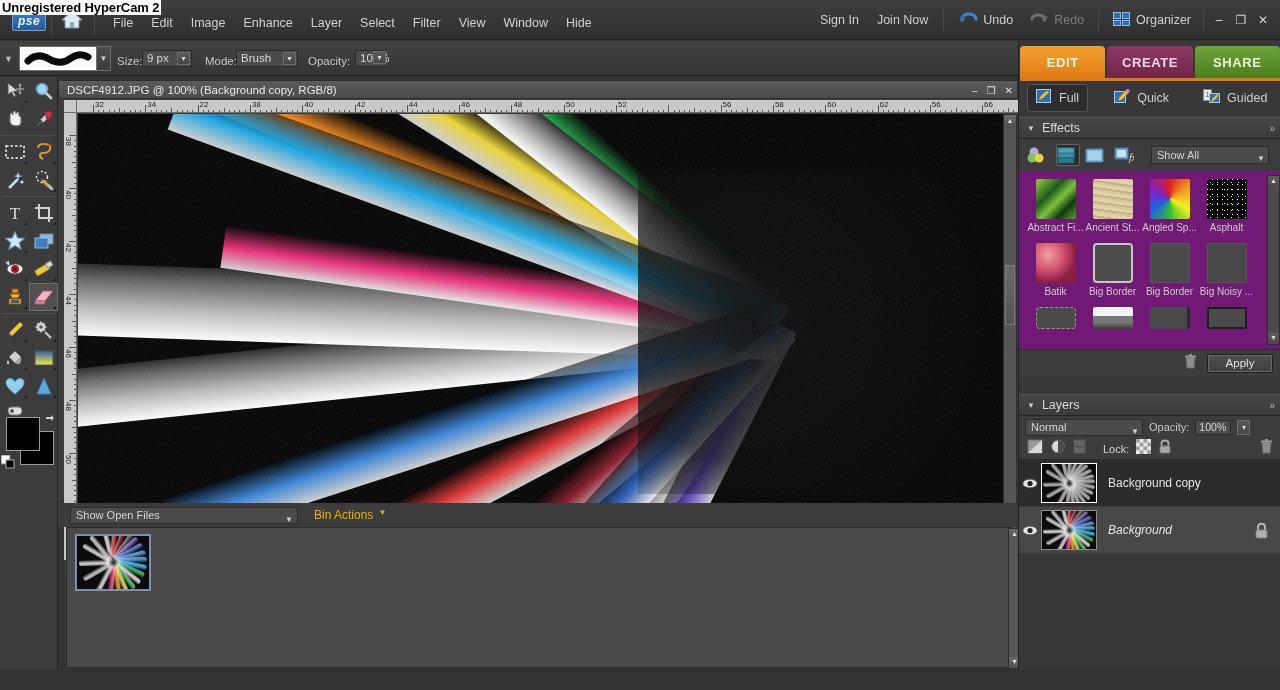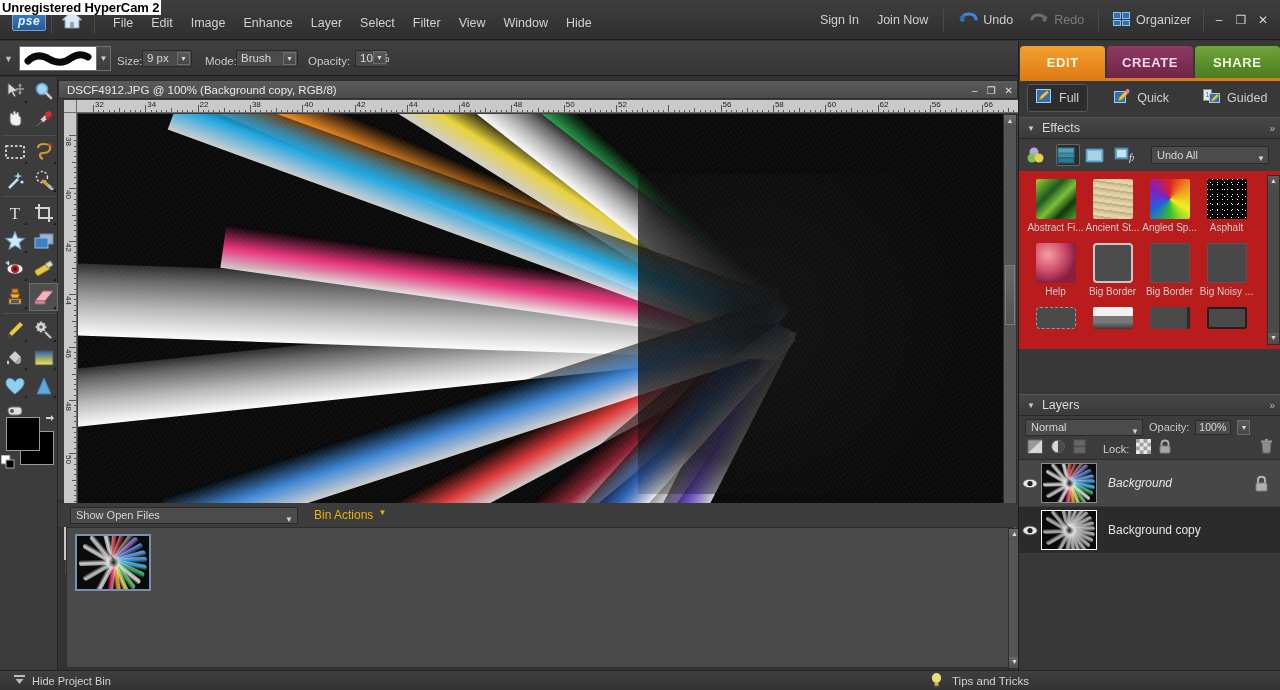--- a/index.html
+++ b/index.html
@@ -110,21 +110,21 @@
 
   .fx-toolbar { height: 32px; display: flex; align-items: center; padding: 0 8px; gap: 5px; background: #3c3c3c; }
   .fx-icon { width: 24px; height: 22px; border-radius: 2px; display: flex; align-items: center; justify-content: flex-start; }
   .fx-icon.sel { background: #2c2c2c; border: 1px solid #666; }
   .fx-select {
     margin-left: 8px; width: 118px; height: 18px; background: #4b4b4b; border: 1px solid #2a2a2a;
     color: #d5d5d5; font-size: 11px; line-height: 16px; padding-left: 5px; position: relative;
   }
   .fx-select .caret { position: absolute; right: 3px; top: 4px; color: #d5d5d5; font-size: 8px; }
 
-  .fx-grid { position: relative; padding: 8px 12px 0 8px; background: #b91c1c; height: 178px; overflow: hidden; }
+  .fx-grid { position: relative; padding: 8px 12px 0 8px; background: #701a75; height: 178px; overflow: hidden; }
   .fx-row { display: flex; gap: 0px; }
   .fx-cell { width: 57px; text-align: center; }
   .fx-thumb { width: 40px; height: 40px; margin: 0 auto 3px; border-radius: 2px; }
   .fx-name { font-size: 10px; color: #cccccc; white-space: nowrap; overflow: hidden; }
   .fx-scroll { position: absolute; right: 1px; top: 4px; width: 13px; bottom: 4px; background: #4a4a4a; border: 1px solid #2d2d2d; }
   .fx-scroll .ar { position: absolute; left: 0; width: 11px; height: 11px; background: linear-gradient(#5d5d5d,#4a4a4a); color: #ddd; font-size: 7px; text-align: center; line-height: 10px; }
   .fx-footer { height: 28px; background: #3c3c3c; display: flex; align-items: center; justify-content: flex-end; gap: 10px; padding-right: 8px; border-top: 1px solid #2c2c2c; }
   .apply-btn {
     width: 66px; height: 19px; background: linear-gradient(#4e4e4e,#404040);
     border: 1px solid #1f1f1f; box-shadow: inset 0 0 0 1px #6a6a6a;
@@ -998,21 +998,21 @@
             </svg>
         </div>
         <div class="fx-icon">
           <svg width="20" height="17" viewBox="0 0 20 17">
               <rect x="1" y="1" width="13" height="11" fill="#6fa8cc" stroke="#3f7da2"></rect>
               <rect x="3" y="3" width="9" height="7" fill="#c8e2f2"></rect>
               <text x="15" y="14" font-size="10" font-style="italic" fill="#e8e8e8" font-family="Liberation Serif, serif">fx</text>
             </svg>
         </div>
         <div class="fx-select">
-          <span>Undo All</span>
+          <span>Show All</span>
           <span class="caret">▼</span>
         </div>
       </div>
 
       <div class="fx-grid">
         <div class="fx-row">
           <div class="fx-cell">
             <div class="fx-thumb" style="background:linear-gradient(135deg,#9ccf3a,#1d5a1d 35%,#7ec03a 55%,#0f3a0f 75%,#5aa02a);"></div>
             <div class="fx-name">Abstract Fi...</div>
           </div>
@@ -1026,21 +1026,21 @@
           </div>
           <div class="fx-cell">
             <div class="fx-thumb" style="background:#000; background-image:radial-gradient(#fff 18%,transparent 19%),radial-gradient(#fff 14%,transparent 15%); background-size:7px 7px,5px 5px; background-position:0 0,3px 3px;"></div>
             <div class="fx-name">Asphalt</div>
           </div>
         </div>
 
         <div class="fx-row" style="margin-top:10px;">
           <div class="fx-cell">
             <div class="fx-thumb" style="background:radial-gradient(circle at 30% 30%,#f2a0a0,#d05070 40%,#8a2040 70%),linear-gradient(45deg,#e8804a,#c03060);"></div>
-            <div class="fx-name">Help</div>
+            <div class="fx-name">Batik</div>
           </div>
           <div class="fx-cell">
             <div class="fx-thumb" style="background:#4c4c4c; border:2px solid #c6c6c6; border-radius:4px;"></div>
             <div class="fx-name">Big Border</div>
           </div>
           <div class="fx-cell">
             <div class="fx-thumb" style="background:#4a4a4a; box-shadow:inset 0 0 0 1px #565656;"></div>
             <div class="fx-name">Big Border</div>
           </div>
           <div class="fx-cell">
@@ -1063,20 +1063,30 @@
             <div class="fx-thumb" style="height:22px; background:#4a4a4a; border:2px solid #1f1f1f;"></div>
           </div>
         </div>
 
         <div class="fx-scroll">
           <div class="ar" style="top:0;">▲</div>
           <div class="ar" style="bottom:0;">▼</div>
         </div>
       </div>
 
+      <div class="fx-footer">
+        <span>
+          <svg width="13" height="15" viewBox="0 0 13 15">
+              <path d="M2 3 L11 3 L10 14 L3 14 Z" fill="#8d8d8d" stroke="#6a6a6a"></path>
+              <rect x="1" y="1.5" width="11" height="1.8" fill="#9a9a9a"></rect>
+              <rect x="5" y="0" width="3" height="1.8" fill="#9a9a9a"></rect>
+            </svg>
+        </span>
+        <div class="apply-btn">Apply</div>
+      </div>
     </div>
 
     <div class="panel" style="top:353px;">
       <div class="panel-head">
         <span class="tri">▼</span>
         <span>Layers</span>
         <span class="chev">»</span>
       </div>
 
       <div class="lay-blend">
@@ -1133,20 +1143,74 @@
         <span style="margin-left:auto;">
           <svg width="13" height="15" viewBox="0 0 13 15">
               <path d="M2 3 L11 3 L10 14 L3 14 Z" fill="#8d8d8d" stroke="#6a6a6a"></path>
               <rect x="1" y="1.5" width="11" height="1.8" fill="#9a9a9a"></rect>
               <rect x="5" y="0" width="3" height="1.8" fill="#9a9a9a"></rect>
             </svg>
         </span>
       </div>
 
       <div class="lay-list">
+        <div class="lay-row sel">
+          <div class="eye">
+            <svg width="16" height="11" viewBox="0 0 16 11">
+                <ellipse cx="8" cy="5.5" rx="7.2" ry="4.4" fill="#e6e6e6" stroke="#555"></ellipse>
+                <circle cx="8" cy="5.5" r="2.6" fill="#222"></circle>
+              </svg>
+          </div>
+          <div class="lay-thumb">
+            <div id="layThumb1" style="width: 100%; height: 100%; position: relative; overflow: hidden; background: rgb(11, 11, 11);">
+                <div class="pencil" style="left: 27px; top: 16.5px; width: 26px; height: 5px; transform: rotate(-104deg); background: linear-gradient(rgba(255, 255, 255, 0.55), rgb(168, 168, 168) 45%, rgba(0, 0, 0, 0.45)); border-radius: 2.5px;"></div>
+                <div class="pencil" style="left: 27px; top: 16.5px; width: 8px; height: 5px; transform: rotate(-104deg); background: linear-gradient(to right, rgb(240, 240, 240), rgba(0, 0, 0, 0)); clip-path: polygon(0px 50%, 100% 0px, 100% 100%);"></div>
+                <div class="pencil" style="left: 27px; top: 16.5px; width: 26px; height: 5px; transform: rotate(-86deg); background: linear-gradient(rgba(255, 255, 255, 0.55), rgb(168, 168, 168) 45%, rgba(0, 0, 0, 0.45)); border-radius: 2.5px;"></div>
+                <div class="pencil" style="left: 27px; top: 16.5px; width: 8px; height: 5px; transform: rotate(-86deg); background: linear-gradient(to right, rgb(240, 240, 240), rgba(0, 0, 0, 0)); clip-path: polygon(0px 50%, 100% 0px, 100% 100%);"></div>
+                <div class="pencil" style="left: 27px; top: 16.5px; width: 26px; height: 5px; transform: rotate(-70deg); background: linear-gradient(rgba(255, 255, 255, 0.55), rgb(168, 168, 168) 45%, rgba(0, 0, 0, 0.45)); border-radius: 2.5px;"></div>
+                <div class="pencil" style="left: 27px; top: 16.5px; width: 8px; height: 5px; transform: rotate(-70deg); background: linear-gradient(to right, rgb(240, 240, 240), rgba(0, 0, 0, 0)); clip-path: polygon(0px 50%, 100% 0px, 100% 100%);"></div>
+                <div class="pencil" style="left: 27px; top: 16.5px; width: 26px; height: 5px; transform: rotate(-55deg); background: linear-gradient(rgba(255, 255, 255, 0.55), rgb(168, 168, 168) 45%, rgba(0, 0, 0, 0.45)); border-radius: 2.5px;"></div>
+                <div class="pencil" style="left: 27px; top: 16.5px; width: 8px; height: 5px; transform: rotate(-55deg); background: linear-gradient(to right, rgb(240, 240, 240), rgba(0, 0, 0, 0)); clip-path: polygon(0px 50%, 100% 0px, 100% 100%);"></div>
+                <div class="pencil" style="left: 27px; top: 16.5px; width: 26px; height: 5px; transform: rotate(-44deg); background: linear-gradient(rgba(255, 255, 255, 0.55), rgb(168, 168, 168) 45%, rgba(0, 0, 0, 0.45)); border-radius: 2.5px;"></div>
+                <div class="pencil" style="left: 27px; top: 16.5px; width: 8px; height: 5px; transform: rotate(-44deg); background: linear-gradient(to right, rgb(240, 240, 240), rgba(0, 0, 0, 0)); clip-path: polygon(0px 50%, 100% 0px, 100% 100%);"></div>
+                <div class="pencil" style="left: 27px; top: 16.5px; width: 26px; height: 5px; transform: rotate(-30deg); background: linear-gradient(rgba(255, 255, 255, 0.55), rgb(168, 168, 168) 45%, rgba(0, 0, 0, 0.45)); border-radius: 2.5px;"></div>
+                <div class="pencil" style="left: 27px; top: 16.5px; width: 8px; height: 5px; transform: rotate(-30deg); background: linear-gradient(to right, rgb(240, 240, 240), rgba(0, 0, 0, 0)); clip-path: polygon(0px 50%, 100% 0px, 100% 100%);"></div>
+                <div class="pencil" style="left: 27px; top: 16.5px; width: 26px; height: 5px; transform: rotate(-16deg); background: linear-gradient(rgba(255, 255, 255, 0.55), rgb(168, 168, 168) 45%, rgba(0, 0, 0, 0.45)); border-radius: 2.5px;"></div>
+                <div class="pencil" style="left: 27px; top: 16.5px; width: 8px; height: 5px; transform: rotate(-16deg); background: linear-gradient(to right, rgb(240, 240, 240), rgba(0, 0, 0, 0)); clip-path: polygon(0px 50%, 100% 0px, 100% 100%);"></div>
+                <div class="pencil" style="left: 27px; top: 16.5px; width: 26px; height: 5px; transform: rotate(-4deg); background: linear-gradient(rgba(255, 255, 255, 0.55), rgb(168, 168, 168) 45%, rgba(0, 0, 0, 0.45)); border-radius: 2.5px;"></div>
+                <div class="pencil" style="left: 27px; top: 16.5px; width: 8px; height: 5px; transform: rotate(-4deg); background: linear-gradient(to right, rgb(240, 240, 240), rgba(0, 0, 0, 0)); clip-path: polygon(0px 50%, 100% 0px, 100% 100%);"></div>
+                <div class="pencil" style="left: 27px; top: 16.5px; width: 26px; height: 5px; transform: rotate(10deg); background: linear-gradient(rgba(255, 255, 255, 0.55), rgb(168, 168, 168) 45%, rgba(0, 0, 0, 0.45)); border-radius: 2.5px;"></div>
+                <div class="pencil" style="left: 27px; top: 16.5px; width: 8px; height: 5px; transform: rotate(10deg); background: linear-gradient(to right, rgb(240, 240, 240), rgba(0, 0, 0, 0)); clip-path: polygon(0px 50%, 100% 0px, 100% 100%);"></div>
+                <div class="pencil" style="left: 27px; top: 16.5px; width: 26px; height: 5px; transform: rotate(24deg); background: linear-gradient(rgba(255, 255, 255, 0.55), rgb(168, 168, 168) 45%, rgba(0, 0, 0, 0.45)); border-radius: 2.5px;"></div>
+                <div class="pencil" style="left: 27px; top: 16.5px; width: 8px; height: 5px; transform: rotate(24deg); background: linear-gradient(to right, rgb(240, 240, 240), rgba(0, 0, 0, 0)); clip-path: polygon(0px 50%, 100% 0px, 100% 100%);"></div>
+                <div class="pencil" style="left: 27px; top: 16.5px; width: 26px; height: 5px; transform: rotate(38deg); background: linear-gradient(rgba(255, 255, 255, 0.55), rgb(168, 168, 168) 45%, rgba(0, 0, 0, 0.45)); border-radius: 2.5px;"></div>
+                <div class="pencil" style="left: 27px; top: 16.5px; width: 8px; height: 5px; transform: rotate(38deg); background: linear-gradient(to right, rgb(240, 240, 240), rgba(0, 0, 0, 0)); clip-path: polygon(0px 50%, 100% 0px, 100% 100%);"></div>
+                <div class="pencil" style="left: 27px; top: 16.5px; width: 26px; height: 5px; transform: rotate(52deg); background: linear-gradient(rgba(255, 255, 255, 0.55), rgb(168, 168, 168) 45%, rgba(0, 0, 0, 0.45)); border-radius: 2.5px;"></div>
+                <div class="pencil" style="left: 27px; top: 16.5px; width: 8px; height: 5px; transform: rotate(52deg); background: linear-gradient(to right, rgb(240, 240, 240), rgba(0, 0, 0, 0)); clip-path: polygon(0px 50%, 100% 0px, 100% 100%);"></div>
+                <div class="pencil" style="left: 27px; top: 16.5px; width: 26px; height: 5px; transform: rotate(66deg); background: linear-gradient(rgba(255, 255, 255, 0.55), rgb(168, 168, 168) 45%, rgba(0, 0, 0, 0.45)); border-radius: 2.5px;"></div>
+                <div class="pencil" style="left: 27px; top: 16.5px; width: 8px; height: 5px; transform: rotate(66deg); background: linear-gradient(to right, rgb(240, 240, 240), rgba(0, 0, 0, 0)); clip-path: polygon(0px 50%, 100% 0px, 100% 100%);"></div>
+                <div class="pencil" style="left: 27px; top: 16.5px; width: 26px; height: 5px; transform: rotate(80deg); background: linear-gradient(rgba(255, 255, 255, 0.55), rgb(168, 168, 168) 45%, rgba(0, 0, 0, 0.45)); border-radius: 2.5px;"></div>
+                <div class="pencil" style="left: 27px; top: 16.5px; width: 8px; height: 5px; transform: rotate(80deg); background: linear-gradient(to right, rgb(240, 240, 240), rgba(0, 0, 0, 0)); clip-path: polygon(0px 50%, 100% 0px, 100% 100%);"></div>
+                <div class="pencil" style="left: 27px; top: 16.5px; width: 26px; height: 5px; transform: rotate(96deg); background: linear-gradient(rgba(255, 255, 255, 0.55), rgb(168, 168, 168) 45%, rgba(0, 0, 0, 0.45)); border-radius: 2.5px;"></div>
+                <div class="pencil" style="left: 27px; top: 16.5px; width: 8px; height: 5px; transform: rotate(96deg); background: linear-gradient(to right, rgb(240, 240, 240), rgba(0, 0, 0, 0)); clip-path: polygon(0px 50%, 100% 0px, 100% 100%);"></div>
+                <div class="pencil" style="left: 27px; top: 16.5px; width: 26px; height: 5px; transform: rotate(118deg); background: linear-gradient(rgba(255, 255, 255, 0.55), rgb(168, 168, 168) 45%, rgba(0, 0, 0, 0.45)); border-radius: 2.5px;"></div>
+                <div class="pencil" style="left: 27px; top: 16.5px; width: 8px; height: 5px; transform: rotate(118deg); background: linear-gradient(to right, rgb(240, 240, 240), rgba(0, 0, 0, 0)); clip-path: polygon(0px 50%, 100% 0px, 100% 100%);"></div>
+                <div class="pencil" style="left: 27px; top: 16.5px; width: 26px; height: 5px; transform: rotate(150deg); background: linear-gradient(rgba(255, 255, 255, 0.55), rgb(168, 168, 168) 45%, rgba(0, 0, 0, 0.45)); border-radius: 2.5px;"></div>
+                <div class="pencil" style="left: 27px; top: 16.5px; width: 8px; height: 5px; transform: rotate(150deg); background: linear-gradient(to right, rgb(240, 240, 240), rgba(0, 0, 0, 0)); clip-path: polygon(0px 50%, 100% 0px, 100% 100%);"></div>
+                <div class="pencil" style="left: 27px; top: 16.5px; width: 26px; height: 5px; transform: rotate(178deg); background: linear-gradient(rgba(255, 255, 255, 0.55), rgb(168, 168, 168) 45%, rgba(0, 0, 0, 0.45)); border-radius: 2.5px;"></div>
+                <div class="pencil" style="left: 27px; top: 16.5px; width: 8px; height: 5px; transform: rotate(178deg); background: linear-gradient(to right, rgb(240, 240, 240), rgba(0, 0, 0, 0)); clip-path: polygon(0px 50%, 100% 0px, 100% 100%);"></div>
+                <div class="pencil" style="left: 27px; top: 16.5px; width: 26px; height: 5px; transform: rotate(-150deg); background: linear-gradient(rgba(255, 255, 255, 0.55), rgb(168, 168, 168) 45%, rgba(0, 0, 0, 0.45)); border-radius: 2.5px;"></div>
+                <div class="pencil" style="left: 27px; top: 16.5px; width: 8px; height: 5px; transform: rotate(-150deg); background: linear-gradient(to right, rgb(240, 240, 240), rgba(0, 0, 0, 0)); clip-path: polygon(0px 50%, 100% 0px, 100% 100%);"></div>
+                <div class="pencil" style="left: 27px; top: 16.5px; width: 26px; height: 5px; transform: rotate(-130deg); background: linear-gradient(rgba(255, 255, 255, 0.55), rgb(168, 168, 168) 45%, rgba(0, 0, 0, 0.45)); border-radius: 2.5px;"></div>
+                <div class="pencil" style="left: 27px; top: 16.5px; width: 8px; height: 5px; transform: rotate(-130deg); background: linear-gradient(to right, rgb(240, 240, 240), rgba(0, 0, 0, 0)); clip-path: polygon(0px 50%, 100% 0px, 100% 100%);"></div>
+                <div style="position: absolute; left: 22.5px; top: 14.5px; width: 9px; height: 9px; border-radius: 50%; background: radial-gradient(circle, rgba(20, 20, 20, 0.95), rgba(10, 10, 10, 0) 70%);"></div>
+              </div>
+          </div>
+          <div class="lay-name">Background copy</div>
+        </div>
         <div class="lay-row">
           <div class="eye">
             <svg width="16" height="11" viewBox="0 0 16 11">
                 <ellipse cx="8" cy="5.5" rx="7.2" ry="4.4" fill="#e6e6e6" stroke="#555"></ellipse>
                 <circle cx="8" cy="5.5" r="2.6" fill="#222"></circle>
               </svg>
           </div>
           <div class="lay-thumb">
             <div id="layThumb2" style="width: 100%; height: 100%; position: relative; overflow: hidden; background: rgb(11, 11, 11);">
                 <div class="pencil" style="left: 27px; top: 16.5px; width: 26px; height: 5px; transform: rotate(-104deg); background: linear-gradient(rgba(255, 255, 255, 0.55), rgb(216, 216, 216) 45%, rgba(0, 0, 0, 0.45)); border-radius: 2.5px;"></div>
@@ -1193,93 +1257,18 @@
               </div>
           </div>
           <div class="lay-name italic">Background</div>
           <span class="lock-ico">
             <svg width="15" height="17" viewBox="0 0 15 17">
                 <path d="M4 8 L4 5 Q4 1.8 7.5 1.8 Q11 1.8 11 5 L11 8" stroke="#b5b5b5" stroke-width="2" fill="none"></path>
                 <rect x="2" y="8" width="11" height="8" rx="1.2" fill="#b0b0b0" stroke="#7f7f7f"></rect>
               </svg>
           </span>
         </div>
-        <div class="lay-row sel">
-          <div class="eye">
-            <svg width="16" height="11" viewBox="0 0 16 11">
-                <ellipse cx="8" cy="5.5" rx="7.2" ry="4.4" fill="#e6e6e6" stroke="#555"></ellipse>
-                <circle cx="8" cy="5.5" r="2.6" fill="#222"></circle>
-              </svg>
-          </div>
-          <div class="lay-thumb">
-            <div id="layThumb1" style="width: 100%; height: 100%; position: relative; overflow: hidden; background: rgb(11, 11, 11);">
-                <div class="pencil" style="left: 27px; top: 16.5px; width: 26px; height: 5px; transform: rotate(-104deg); background: linear-gradient(rgba(255, 255, 255, 0.55), rgb(168, 168, 168) 45%, rgba(0, 0, 0, 0.45)); border-radius: 2.5px;"></div>
-                <div class="pencil" style="left: 27px; top: 16.5px; width: 8px; height: 5px; transform: rotate(-104deg); background: linear-gradient(to right, rgb(240, 240, 240), rgba(0, 0, 0, 0)); clip-path: polygon(0px 50%, 100% 0px, 100% 100%);"></div>
-                <div class="pencil" style="left: 27px; top: 16.5px; width: 26px; height: 5px; transform: rotate(-86deg); background: linear-gradient(rgba(255, 255, 255, 0.55), rgb(168, 168, 168) 45%, rgba(0, 0, 0, 0.45)); border-radius: 2.5px;"></div>
-                <div class="pencil" style="left: 27px; top: 16.5px; width: 8px; height: 5px; transform: rotate(-86deg); background: linear-gradient(to right, rgb(240, 240, 240), rgba(0, 0, 0, 0)); clip-path: polygon(0px 50%, 100% 0px, 100% 100%);"></div>
-                <div class="pencil" style="left: 27px; top: 16.5px; width: 26px; height: 5px; transform: rotate(-70deg); background: linear-gradient(rgba(255, 255, 255, 0.55), rgb(168, 168, 168) 45%, rgba(0, 0, 0, 0.45)); border-radius: 2.5px;"></div>
-                <div class="pencil" style="left: 27px; top: 16.5px; width: 8px; height: 5px; transform: rotate(-70deg); background: linear-gradient(to right, rgb(240, 240, 240), rgba(0, 0, 0, 0)); clip-path: polygon(0px 50%, 100% 0px, 100% 100%);"></div>
-                <div class="pencil" style="left: 27px; top: 16.5px; width: 26px; height: 5px; transform: rotate(-55deg); background: linear-gradient(rgba(255, 255, 255, 0.55), rgb(168, 168, 168) 45%, rgba(0, 0, 0, 0.45)); border-radius: 2.5px;"></div>
-                <div class="pencil" style="left: 27px; top: 16.5px; width: 8px; height: 5px; transform: rotate(-55deg); background: linear-gradient(to right, rgb(240, 240, 240), rgba(0, 0, 0, 0)); clip-path: polygon(0px 50%, 100% 0px, 100% 100%);"></div>
-                <div class="pencil" style="left: 27px; top: 16.5px; width: 26px; height: 5px; transform: rotate(-44deg); background: linear-gradient(rgba(255, 255, 255, 0.55), rgb(168, 168, 168) 45%, rgba(0, 0, 0, 0.45)); border-radius: 2.5px;"></div>
-                <div class="pencil" style="left: 27px; top: 16.5px; width: 8px; height: 5px; transform: rotate(-44deg); background: linear-gradient(to right, rgb(240, 240, 240), rgba(0, 0, 0, 0)); clip-path: polygon(0px 50%, 100% 0px, 100% 100%);"></div>
-                <div class="pencil" style="left: 27px; top: 16.5px; width: 26px; height: 5px; transform: rotate(-30deg); background: linear-gradient(rgba(255, 255, 255, 0.55), rgb(168, 168, 168) 45%, rgba(0, 0, 0, 0.45)); border-radius: 2.5px;"></div>
-                <div class="pencil" style="left: 27px; top: 16.5px; width: 8px; height: 5px; transform: rotate(-30deg); background: linear-gradient(to right, rgb(240, 240, 240), rgba(0, 0, 0, 0)); clip-path: polygon(0px 50%, 100% 0px, 100% 100%);"></div>
-                <div class="pencil" style="left: 27px; top: 16.5px; width: 26px; height: 5px; transform: rotate(-16deg); background: linear-gradient(rgba(255, 255, 255, 0.55), rgb(168, 168, 168) 45%, rgba(0, 0, 0, 0.45)); border-radius: 2.5px;"></div>
-                <div class="pencil" style="left: 27px; top: 16.5px; width: 8px; height: 5px; transform: rotate(-16deg); background: linear-gradient(to right, rgb(240, 240, 240), rgba(0, 0, 0, 0)); clip-path: polygon(0px 50%, 100% 0px, 100% 100%);"></div>
-                <div class="pencil" style="left: 27px; top: 16.5px; width: 26px; height: 5px; transform: rotate(-4deg); background: linear-gradient(rgba(255, 255, 255, 0.55), rgb(168, 168, 168) 45%, rgba(0, 0, 0, 0.45)); border-radius: 2.5px;"></div>
-                <div class="pencil" style="left: 27px; top: 16.5px; width: 8px; height: 5px; transform: rotate(-4deg); background: linear-gradient(to right, rgb(240, 240, 240), rgba(0, 0, 0, 0)); clip-path: polygon(0px 50%, 100% 0px, 100% 100%);"></div>
-                <div class="pencil" style="left: 27px; top: 16.5px; width: 26px; height: 5px; transform: rotate(10deg); background: linear-gradient(rgba(255, 255, 255, 0.55), rgb(168, 168, 168) 45%, rgba(0, 0, 0, 0.45)); border-radius: 2.5px;"></div>
-                <div class="pencil" style="left: 27px; top: 16.5px; width: 8px; height: 5px; transform: rotate(10deg); background: linear-gradient(to right, rgb(240, 240, 240), rgba(0, 0, 0, 0)); clip-path: polygon(0px 50%, 100% 0px, 100% 100%);"></div>
-                <div class="pencil" style="left: 27px; top: 16.5px; width: 26px; height: 5px; transform: rotate(24deg); background: linear-gradient(rgba(255, 255, 255, 0.55), rgb(168, 168, 168) 45%, rgba(0, 0, 0, 0.45)); border-radius: 2.5px;"></div>
-                <div class="pencil" style="left: 27px; top: 16.5px; width: 8px; height: 5px; transform: rotate(24deg); background: linear-gradient(to right, rgb(240, 240, 240), rgba(0, 0, 0, 0)); clip-path: polygon(0px 50%, 100% 0px, 100% 100%);"></div>
-                <div class="pencil" style="left: 27px; top: 16.5px; width: 26px; height: 5px; transform: rotate(38deg); background: linear-gradient(rgba(255, 255, 255, 0.55), rgb(168, 168, 168) 45%, rgba(0, 0, 0, 0.45)); border-radius: 2.5px;"></div>
-                <div class="pencil" style="left: 27px; top: 16.5px; width: 8px; height: 5px; transform: rotate(38deg); background: linear-gradient(to right, rgb(240, 240, 240), rgba(0, 0, 0, 0)); clip-path: polygon(0px 50%, 100% 0px, 100% 100%);"></div>
-                <div class="pencil" style="left: 27px; top: 16.5px; width: 26px; height: 5px; transform: rotate(52deg); background: linear-gradient(rgba(255, 255, 255, 0.55), rgb(168, 168, 168) 45%, rgba(0, 0, 0, 0.45)); border-radius: 2.5px;"></div>
-                <div class="pencil" style="left: 27px; top: 16.5px; width: 8px; height: 5px; transform: rotate(52deg); background: linear-gradient(to right, rgb(240, 240, 240), rgba(0, 0, 0, 0)); clip-path: polygon(0px 50%, 100% 0px, 100% 100%);"></div>
-                <div class="pencil" style="left: 27px; top: 16.5px; width: 26px; height: 5px; transform: rotate(66deg); background: linear-gradient(rgba(255, 255, 255, 0.55), rgb(168, 168, 168) 45%, rgba(0, 0, 0, 0.45)); border-radius: 2.5px;"></div>
-                <div class="pencil" style="left: 27px; top: 16.5px; width: 8px; height: 5px; transform: rotate(66deg); background: linear-gradient(to right, rgb(240, 240, 240), rgba(0, 0, 0, 0)); clip-path: polygon(0px 50%, 100% 0px, 100% 100%);"></div>
-                <div class="pencil" style="left: 27px; top: 16.5px; width: 26px; height: 5px; transform: rotate(80deg); background: linear-gradient(rgba(255, 255, 255, 0.55), rgb(168, 168, 168) 45%, rgba(0, 0, 0, 0.45)); border-radius: 2.5px;"></div>
-                <div class="pencil" style="left: 27px; top: 16.5px; width: 8px; height: 5px; transform: rotate(80deg); background: linear-gradient(to right, rgb(240, 240, 240), rgba(0, 0, 0, 0)); clip-path: polygon(0px 50%, 100% 0px, 100% 100%);"></div>
-                <div class="pencil" style="left: 27px; top: 16.5px; width: 26px; height: 5px; transform: rotate(96deg); background: linear-gradient(rgba(255, 255, 255, 0.55), rgb(168, 168, 168) 45%, rgba(0, 0, 0, 0.45)); border-radius: 2.5px;"></div>
-                <div class="pencil" style="left: 27px; top: 16.5px; width: 8px; height: 5px; transform: rotate(96deg); background: linear-gradient(to right, rgb(240, 240, 240), rgba(0, 0, 0, 0)); clip-path: polygon(0px 50%, 100% 0px, 100% 100%);"></div>
-                <div class="pencil" style="left: 27px; top: 16.5px; width: 26px; height: 5px; transform: rotate(118deg); background: linear-gradient(rgba(255, 255, 255, 0.55), rgb(168, 168, 168) 45%, rgba(0, 0, 0, 0.45)); border-radius: 2.5px;"></div>
-                <div class="pencil" style="left: 27px; top: 16.5px; width: 8px; height: 5px; transform: rotate(118deg); background: linear-gradient(to right, rgb(240, 240, 240), rgba(0, 0, 0, 0)); clip-path: polygon(0px 50%, 100% 0px, 100% 100%);"></div>
-                <div class="pencil" style="left: 27px; top: 16.5px; width: 26px; height: 5px; transform: rotate(150deg); background: linear-gradient(rgba(255, 255, 255, 0.55), rgb(168, 168, 168) 45%, rgba(0, 0, 0, 0.45)); border-radius: 2.5px;"></div>
-                <div class="pencil" style="left: 27px; top: 16.5px; width: 8px; height: 5px; transform: rotate(150deg); background: linear-gradient(to right, rgb(240, 240, 240), rgba(0, 0, 0, 0)); clip-path: polygon(0px 50%, 100% 0px, 100% 100%);"></div>
-                <div class="pencil" style="left: 27px; top: 16.5px; width: 26px; height: 5px; transform: rotate(178deg); background: linear-gradient(rgba(255, 255, 255, 0.55), rgb(168, 168, 168) 45%, rgba(0, 0, 0, 0.45)); border-radius: 2.5px;"></div>
-                <div class="pencil" style="left: 27px; top: 16.5px; width: 8px; height: 5px; transform: rotate(178deg); background: linear-gradient(to right, rgb(240, 240, 240), rgba(0, 0, 0, 0)); clip-path: polygon(0px 50%, 100% 0px, 100% 100%);"></div>
-                <div class="pencil" style="left: 27px; top: 16.5px; width: 26px; height: 5px; transform: rotate(-150deg); background: linear-gradient(rgba(255, 255, 255, 0.55), rgb(168, 168, 168) 45%, rgba(0, 0, 0, 0.45)); border-radius: 2.5px;"></div>
-                <div class="pencil" style="left: 27px; top: 16.5px; width: 8px; height: 5px; transform: rotate(-150deg); background: linear-gradient(to right, rgb(240, 240, 240), rgba(0, 0, 0, 0)); clip-path: polygon(0px 50%, 100% 0px, 100% 100%);"></div>
-                <div class="pencil" style="left: 27px; top: 16.5px; width: 26px; height: 5px; transform: rotate(-130deg); background: linear-gradient(rgba(255, 255, 255, 0.55), rgb(168, 168, 168) 45%, rgba(0, 0, 0, 0.45)); border-radius: 2.5px;"></div>
-                <div class="pencil" style="left: 27px; top: 16.5px; width: 8px; height: 5px; transform: rotate(-130deg); background: linear-gradient(to right, rgb(240, 240, 240), rgba(0, 0, 0, 0)); clip-path: polygon(0px 50%, 100% 0px, 100% 100%);"></div>
-                <div style="position: absolute; left: 22.5px; top: 14.5px; width: 9px; height: 9px; border-radius: 50%; background: radial-gradient(circle, rgba(20, 20, 20, 0.95), rgba(10, 10, 10, 0) 70%);"></div>
-              </div>
-          </div>
-          <div class="lay-name">Background copy</div>
-        </div>
       </div>
     </div>
   </div>
 
-  <div class="bottombar">
-    <div class="bb-left">
-      <span>
-        <svg width="11" height="10" viewBox="0 0 11 10">
-            <rect x="0" y="0" width="11" height="2" fill="#bdbdbd"></rect>
-            <path d="M1.5 4 L9.5 4 L5.5 9 Z" fill="#bdbdbd"></path>
-          </svg>
-      </span>
-      <span>Hide Project Bin</span>
-    </div>
-    <div class="bb-right">
-      <span>
-        <svg width="13" height="15" viewBox="0 0 13 15">
-            <ellipse cx="6.5" cy="6" rx="4.6" ry="5" fill="#e8e07a"></ellipse>
-            <rect x="4.6" y="10.4" width="3.8" height="3" fill="#c9c24a"></rect>
-            <rect x="4.3" y="13" width="4.4" height="1.4" fill="#8f8a30"></rect>
-          </svg>
-      </span>
-      <span>Tips and Tricks</span>
-    </div>
-  </div>
 
 </div>
 
 </body></html>

